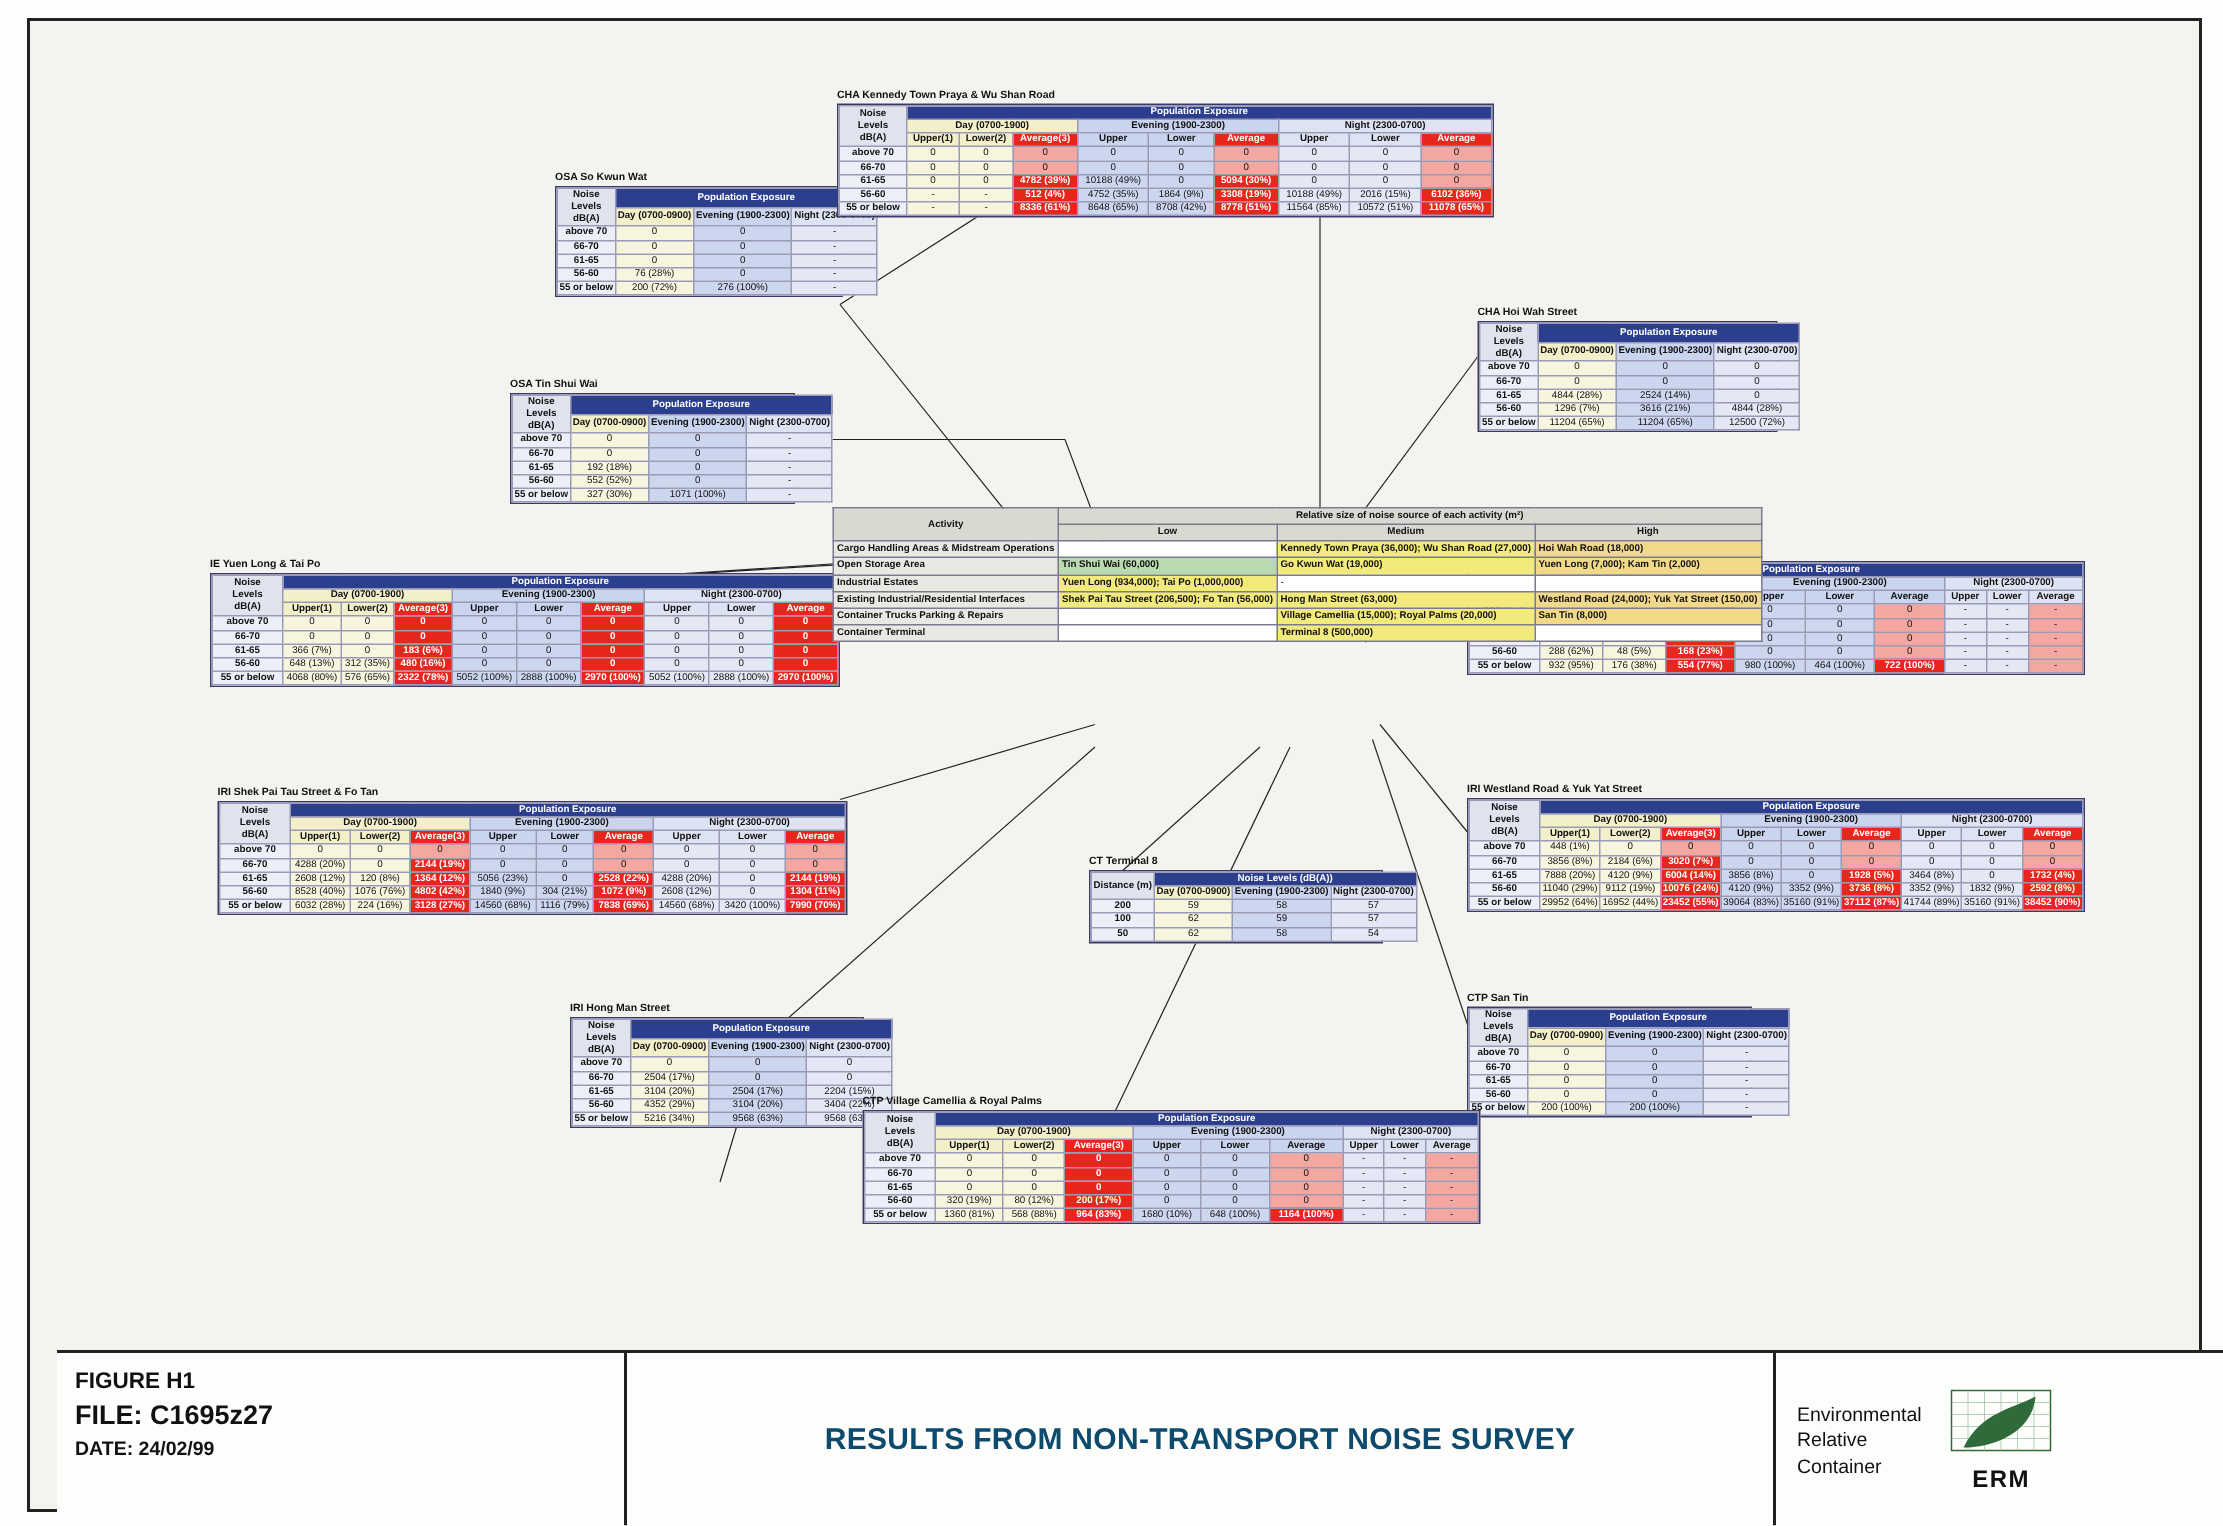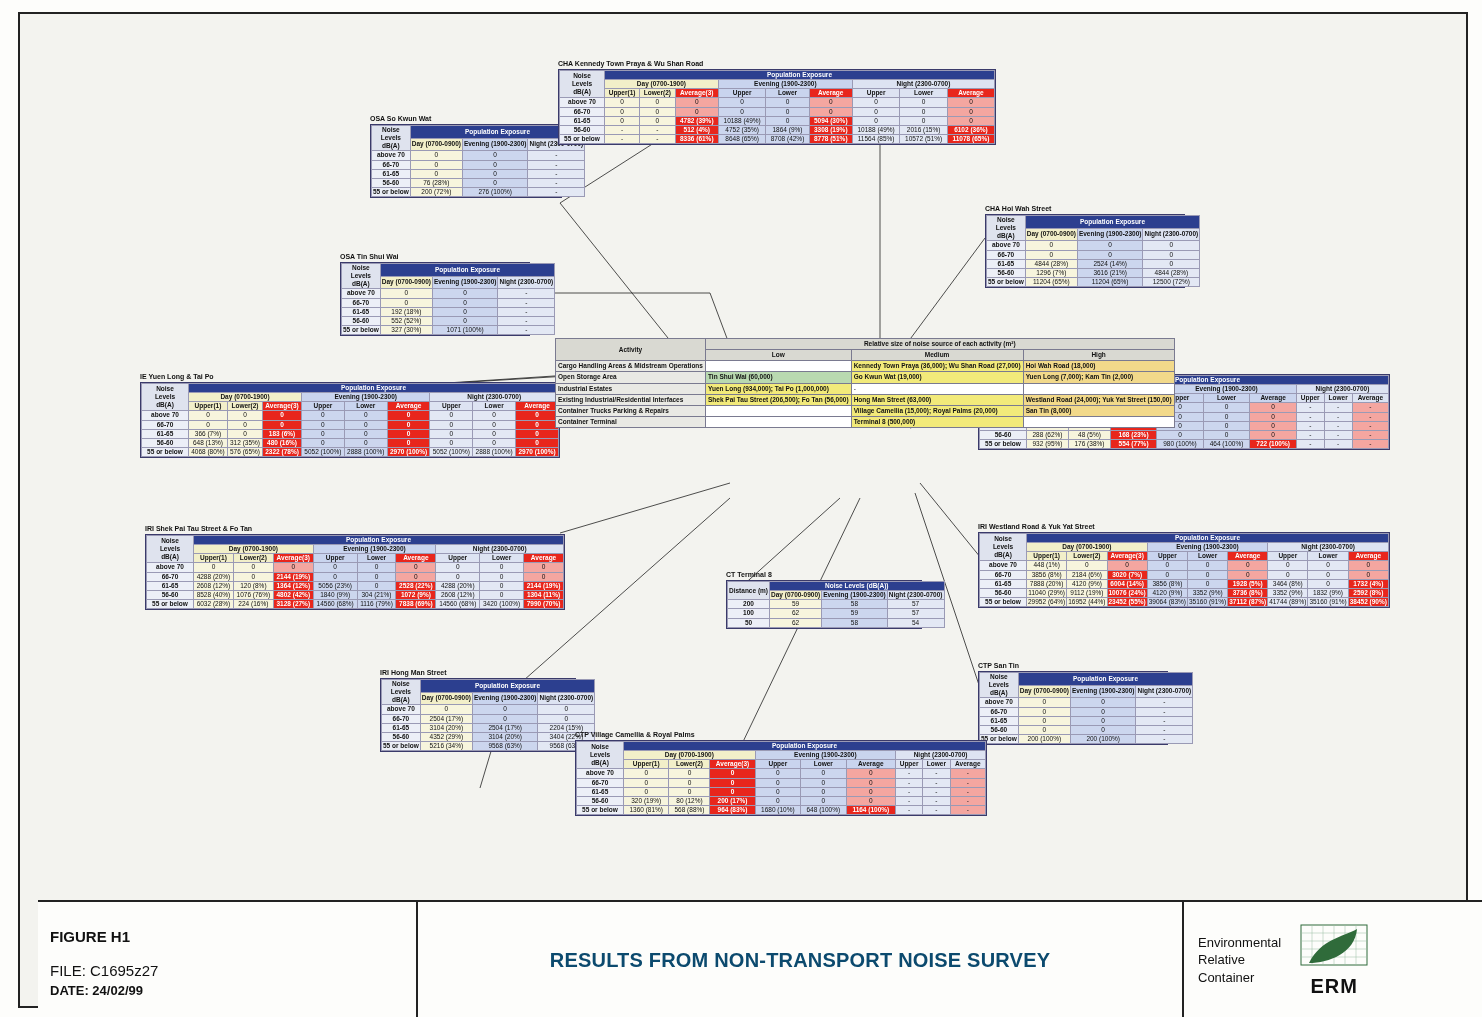--- a/index.html
+++ b/index.html
@@ -28,30 +28,30 @@
   #matrix{position:absolute;left:515px;top:310px;width:400px;}
   #matrix table{font-size:6.5px;}
   #matrix td{border:0.5px solid #7a7a90;text-align:left;padding:1px 2px;}
   .mhdr{background:#d9d9d2;font-weight:bold;text-align:center !important;}
   .mrow{background:#e9e9e4;font-weight:bold;}
   .mgreen{background:#b9d9b0;font-weight:bold;}
   .myellow{background:#f2ea7a;font-weight:bold;}
   .morange{background:#f2d98a;font-weight:bold;}
   
   #footer{position:absolute;left:18px;top:886px;width:1446px;height:118px;border-top:2px solid #222;box-sizing:border-box;display:flex;background:#fdfdfb;}
-  #fleft{width:380px;border-right:2px solid #222;box-sizing:border-box;padding:26px 12px;}
+  #fleft{width:380px;border-right:2px solid #222;box-sizing:border-box;padding:10px 12px;}
   #fmid{flex:1;border-right:2px solid #222;box-sizing:border-box;display:flex;align-items:center;justify-content:center;}
   #fright{width:300px;box-sizing:border-box;display:flex;align-items:center;padding-left:14px;}
   #figno{font-size:15px;font-weight:bold;color:#111;}
-  #file{font-size:15px;font-weight:normal;color:#111;margin-top:17px;}
+  #file{font-size:18px;font-weight:bold;color:#111;margin-top:4px;}
   #date{font-size:13px;font-weight:bold;color:#111;margin-top:4px;}
   #ftitle{font-size:20px;font-weight:bold;color:#0c4a6e;letter-spacing:0.2px;}
   #ermtext{font-size:13px;color:#111;line-height:1.35;}
   #ermlogo{margin-left:18px;text-align:center;}
-  #ermlogo .word{font-size:20px;font-weight:bold;letter-spacing:1px;color:#111;}
+  #ermlogo .word{font-size:16px;font-weight:bold;letter-spacing:1px;color:#111;}
 </style>
 </head>
 <body>
 
 <div id="page">
   <div id="frame">
 
     <div id="canvas">
 
       <svg id="lines">

